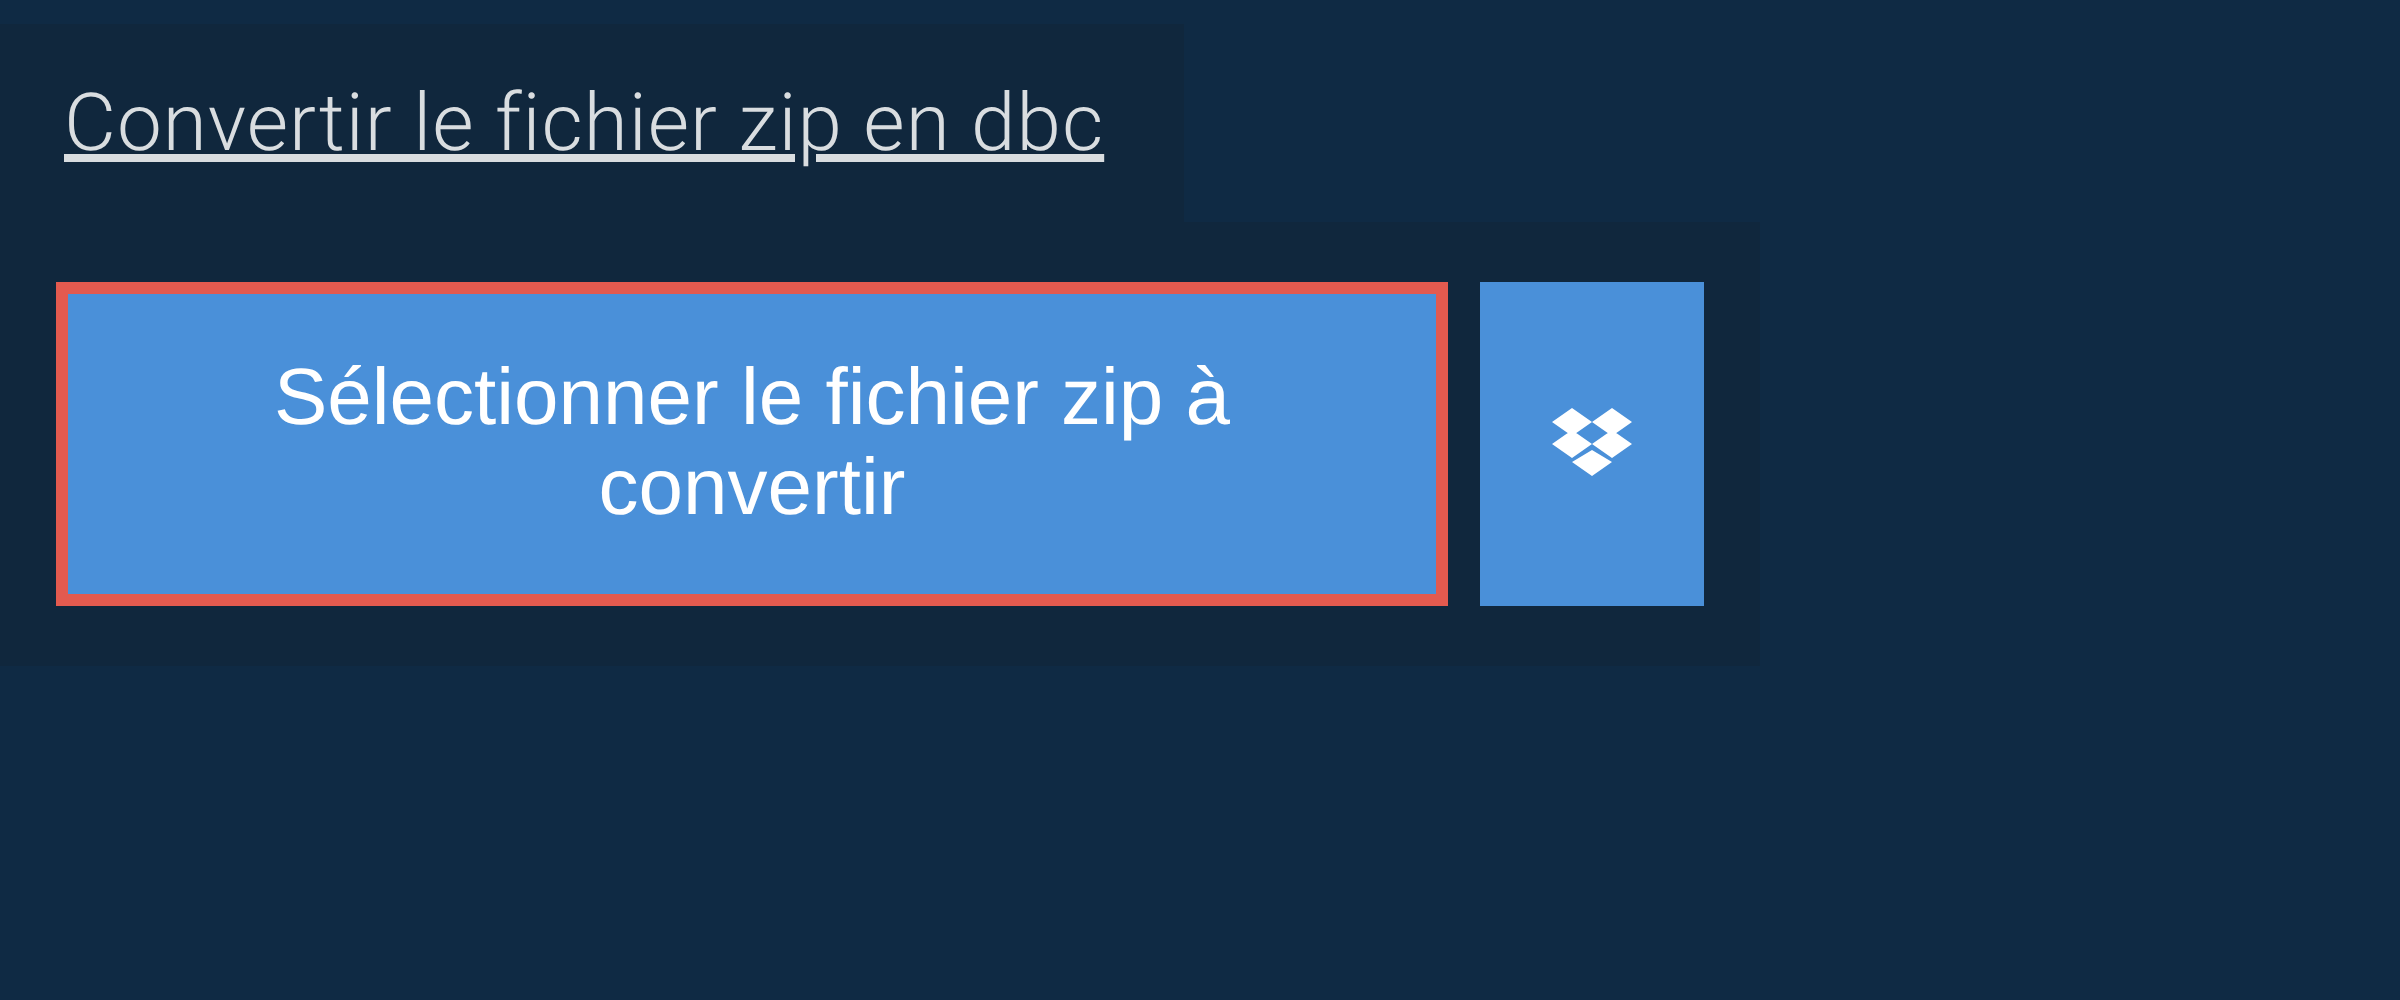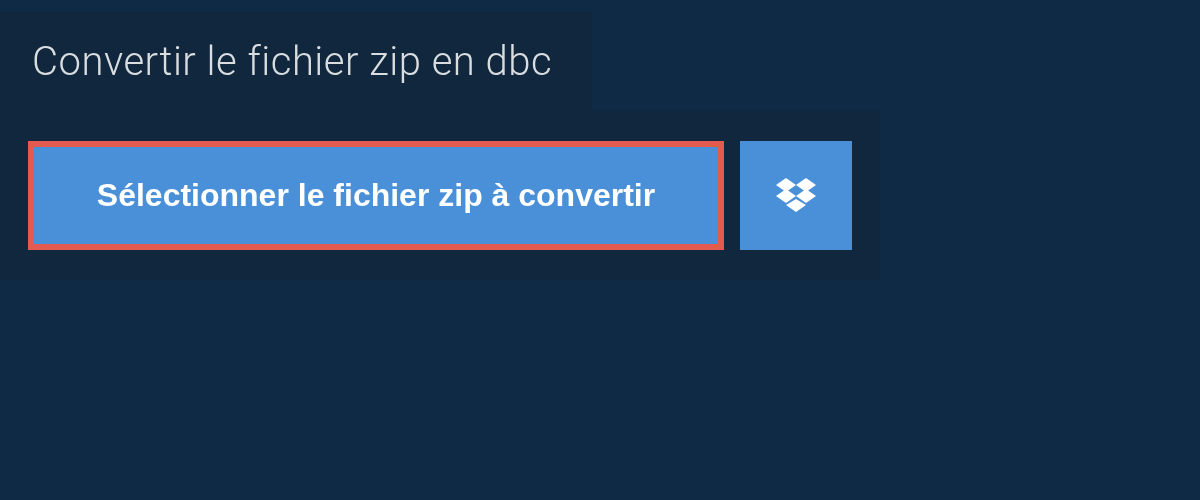--- a/index.html
+++ b/index.html
@@ -18,36 +18,37 @@
       background-color: #10273d;
       display: inline-block;
       padding: 26px 40px 26px 32px;
       margin-top: 12px;
     }
     .title-text {
       color: #d9dde0;
       font-size: 40px;
       font-weight: 300;
       letter-spacing: 0.5px;
+      text-decoration: underline;
     }
     .panel {
       background-color: #10273d;
       padding: 30px 28px 30px 28px;
       display: flex;
       align-items: stretch;
       gap: 16px;
       width: 880px;
     }
     .select-button {
       flex: 1;
       background-color: #4a90d9;
       border: 6px solid #e35a4f;
       color: #ffffff;
-      font-size: 32px;
-      font-weight: 700;
+      font-size: 40px;
+      font-weight: 400;
       padding: 30px 24px;
       cursor: pointer;
       text-align: center;
       display: flex;
       align-items: center;
       justify-content: center;
     }
     .dropbox-button {
       width: 112px;
       background-color: #4a90d9;

